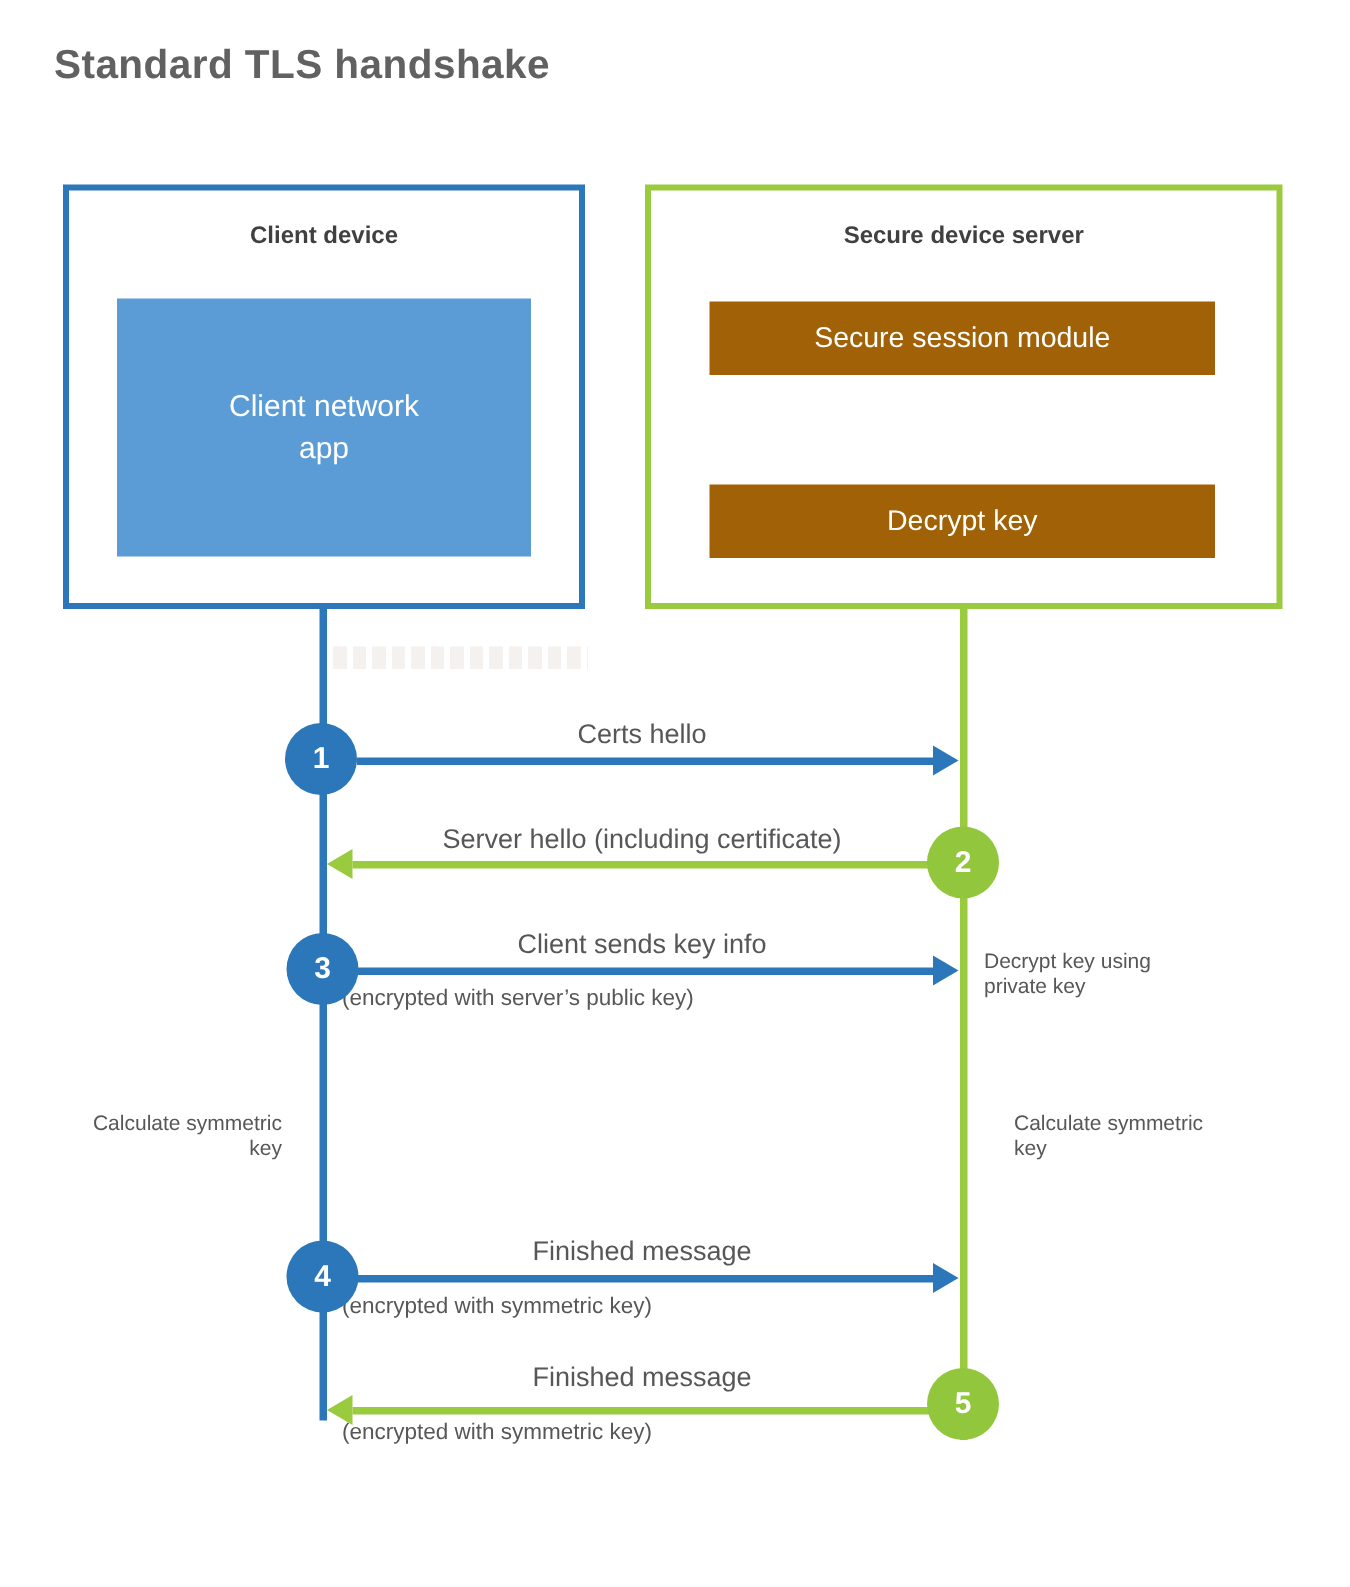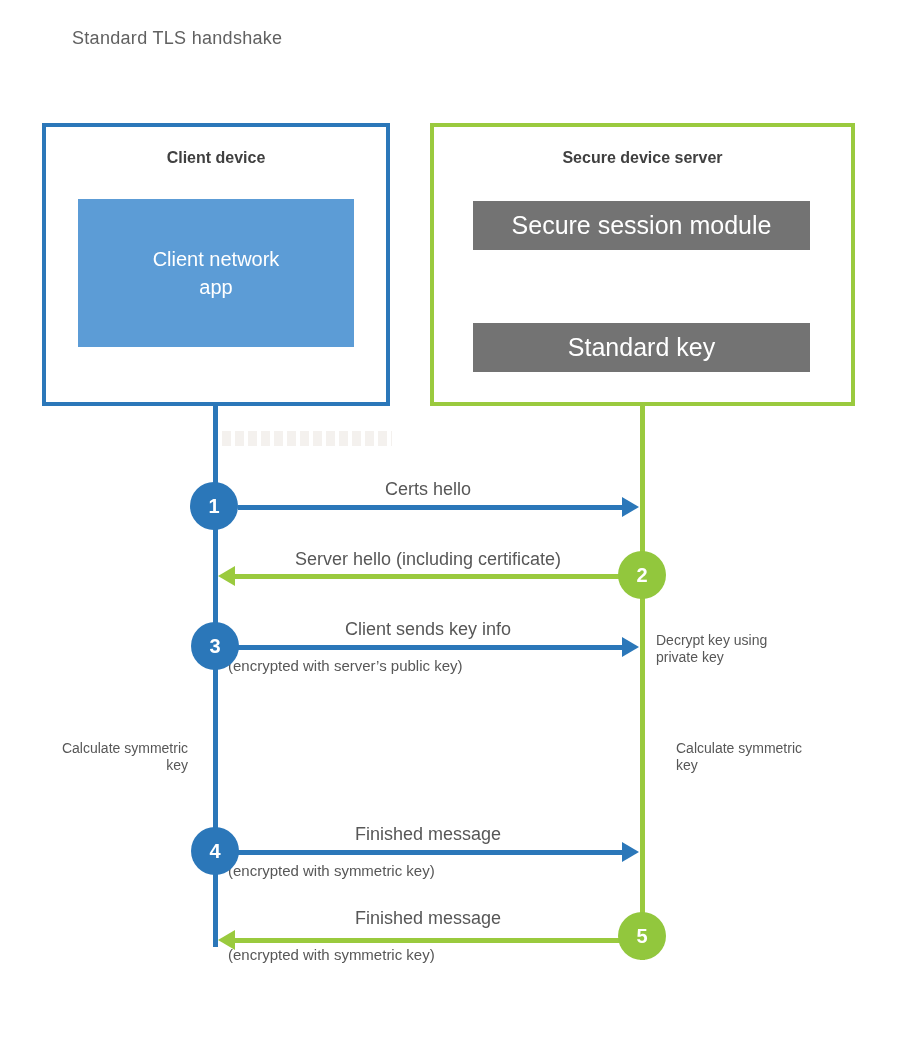--- a/index.html
+++ b/index.html
@@ -3,39 +3,39 @@
 <meta charset="utf-8">
 <style>
   html,body{margin:0;padding:0;background:#ffffff;}
   #page{
     position:relative;width:900px;height:1058px;background:#ffffff;overflow:hidden;
     font-family:"Liberation Sans", sans-serif;
   }
   .abs{position:absolute;}
   
   #title{
-    left:36px;top:28px;font-size:18px;font-weight:400;color:#616161;letter-spacing:.3px;margin-left:36px;
+    left:36px;top:28px;font-size:27px;font-weight:700;color:#616161;letter-spacing:.3px;
   }
   
   .entity-box{box-sizing:border-box;background:#ffffff;}
   #client-box{left:42px;top:123px;width:348px;height:283px;border:4px solid #2b77b9;}
   #server-box{left:430px;top:123px;width:425px;height:283px;border:4px solid #9aca3e;}
   .entity-title{
     position:absolute;left:0;right:0;top:22px;text-align:center;
     font-size:16px;font-weight:700;color:#404040;
   }
   #client-app{
-    left:78px;top:199px;width:276px;height:148px;background:#5c9cd6;
+    left:78px;top:199px;width:276px;height:172px;background:#5c9cd6;
     display:flex;flex-direction:column;align-items:center;justify-content:center;
     color:#ffffff;font-size:20px;line-height:28px;text-align:center;
   }
   .server-bar{
-    left:473px;width:337px;height:49px;background:#737373;
+    left:473px;width:337px;height:49px;background:#a16207;
     display:flex;align-items:center;justify-content:center;
-    color:#ffffff;font-size:25px;
+    color:#ffffff;font-size:19px;
   }
   #server-bar-0{top:201px;}
   #server-bar-1{top:262px;}
   #server-bar-2{top:323px;}
   
   .lifeline{width:5px;}
   #client-line{left:213px;top:404px;height:543px;background:#2b77b9;}
   #server-line{left:640px;top:404px;height:556px;background:#9aca3e;}
   
   #faded-dashes{
@@ -97,21 +97,21 @@
   </div>
   <div class="abs" id="client-app">
     <span>Client network</span>
     <span>app</span>
   </div>
 
   <div class="abs entity-box" id="server-box">
     <div class="entity-title">Secure device server</div>
   </div>
   <div class="abs server-bar" id="server-bar-0">Secure session module</div>
-  <div class="abs server-bar" id="server-bar-2">Standard key</div>
+  <div class="abs server-bar" id="server-bar-2">Decrypt key</div>
 
   <div class="abs lifeline" id="client-line"></div>
   <div class="abs lifeline" id="server-line"></div>
   <div class="abs" id="faded-dashes"></div>
 
   <div class="abs step-circle blue" id="circle-1">1</div>
   <div class="abs arrow-bar blue-bar" id="arrow-1-bar"></div>
   <div class="abs arrow-head" id="arrow-1-head">
       <span class="head-right abs" style="display:block;"></span>
     </div>

